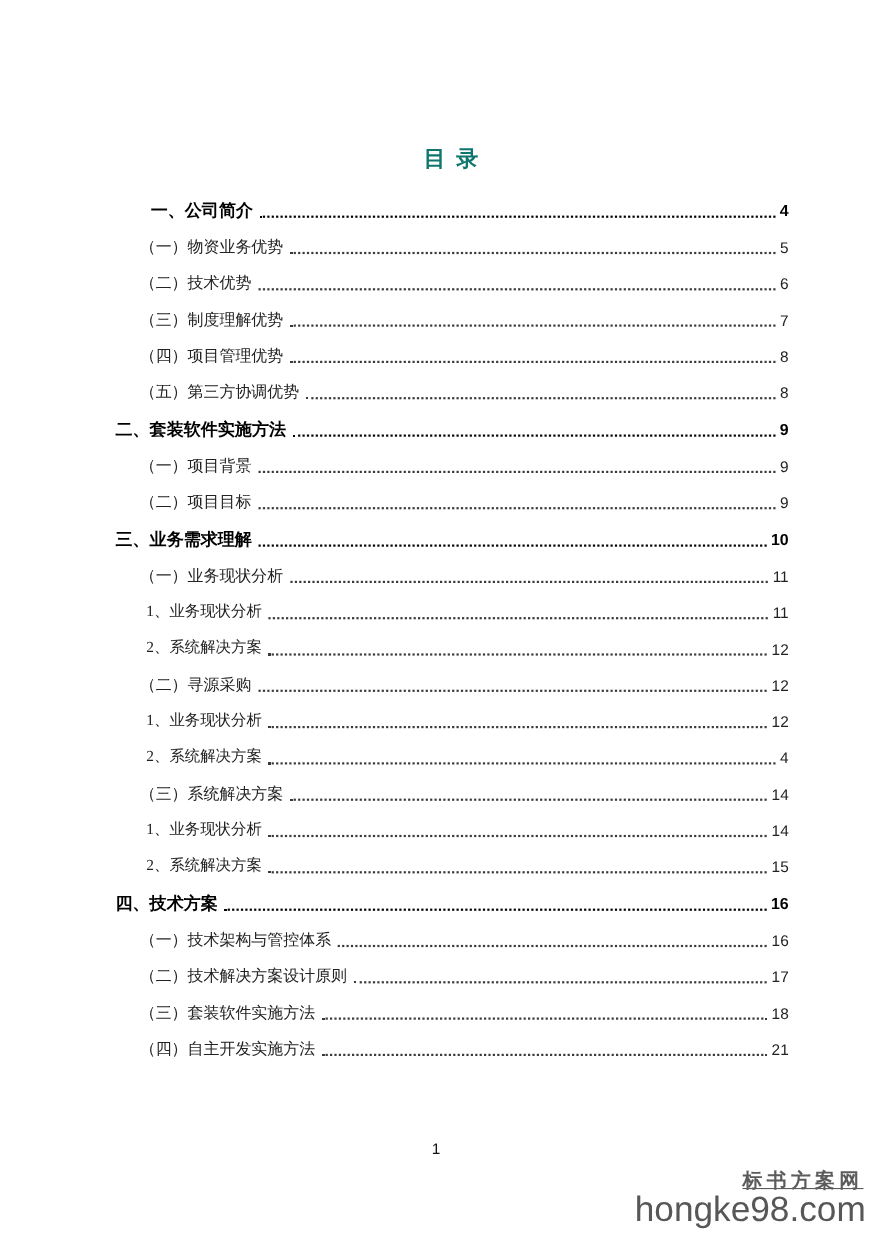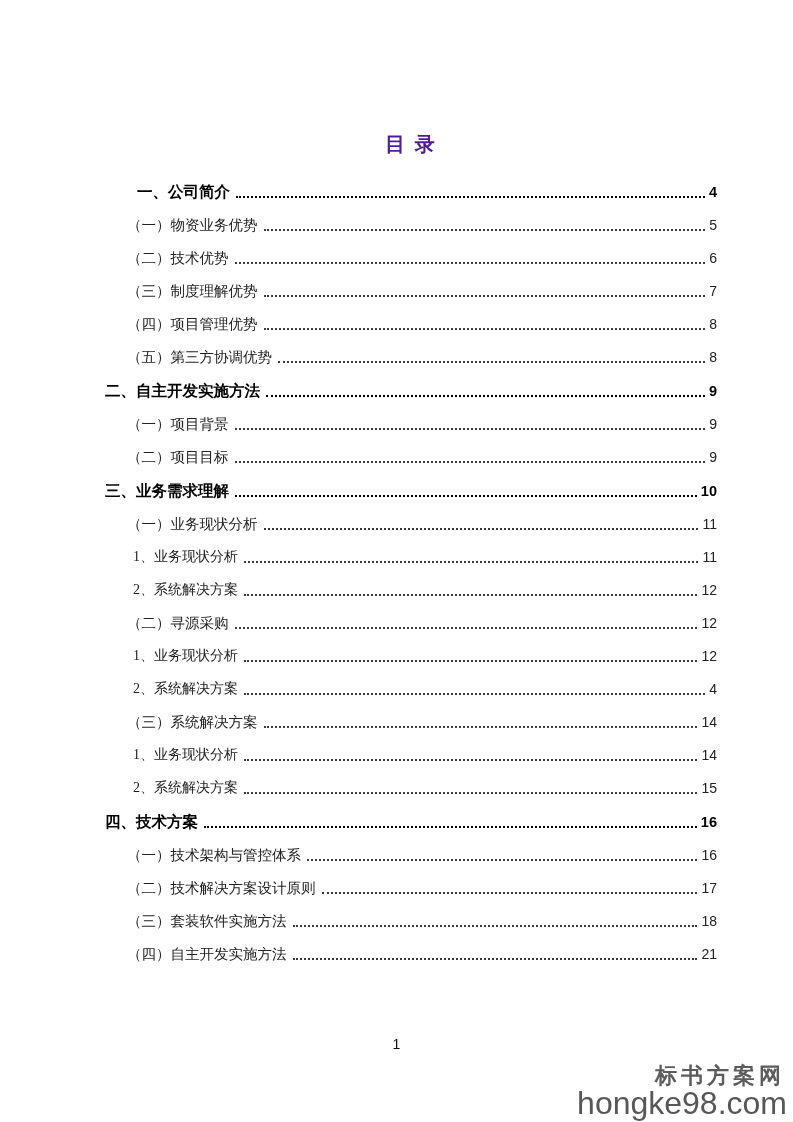--- a/index.html
+++ b/index.html
@@ -20,21 +20,21 @@
     left: 105px;
     top: 131px;
     width: 612px;
   }
   .doc-title {
     text-align: center;
     font-family: "Liberation Sans", sans-serif;
     font-weight: bold;
     font-size: 20px;
     letter-spacing: 2px;
-    color: #4c1d95;
+    color: #0f766e;
     margin: 0 0 24px 0;
   }
   .toc-list {
     margin: 0;
     padding: 0;
   }
   .toc-row {
     display: flex;
     align-items: flex-end;
     line-height: 20px;
@@ -98,24 +98,25 @@
   .watermark {
     position: absolute;
     right: 6px;
     top: 1064px;
     text-align: right;
     line-height: 1.05;
   }
   .watermark .wm-cn {
     font-family: "Liberation Sans", sans-serif;
     font-weight: bold;
-    font-size: 22px;
+    font-size: 18px;
     letter-spacing: 4px;
     color: #5c5c5c;
     margin-right: 2px;
+    text-decoration: underline;
   }
   .watermark .wm-url {
     font-family: "Liberation Sans", sans-serif;
     font-weight: 400;
     font-size: 32px;
     color: #575757;
     letter-spacing: 0px;
   }
 </style>
 </head>
@@ -156,21 +157,21 @@
       <span class="toc-page">8</span>
     </div>
 
     <div class="toc-row lvl2">
       <span class="toc-label">（五）第三方协调优势</span>
       <span class="leader"></span>
       <span class="toc-page">8</span>
     </div>
 
     <div class="toc-row lvl1">
-      <span class="toc-label">二、自主开发实施方法</span>
+      <span class="toc-label">二、套装软件实施方法</span>
       <span class="leader"></span>
       <span class="toc-page">9</span>
     </div>
 
     <div class="toc-row lvl2">
       <span class="toc-label">（一）项目背景</span>
       <span class="leader"></span>
       <span class="toc-page">9</span>
     </div>
 

